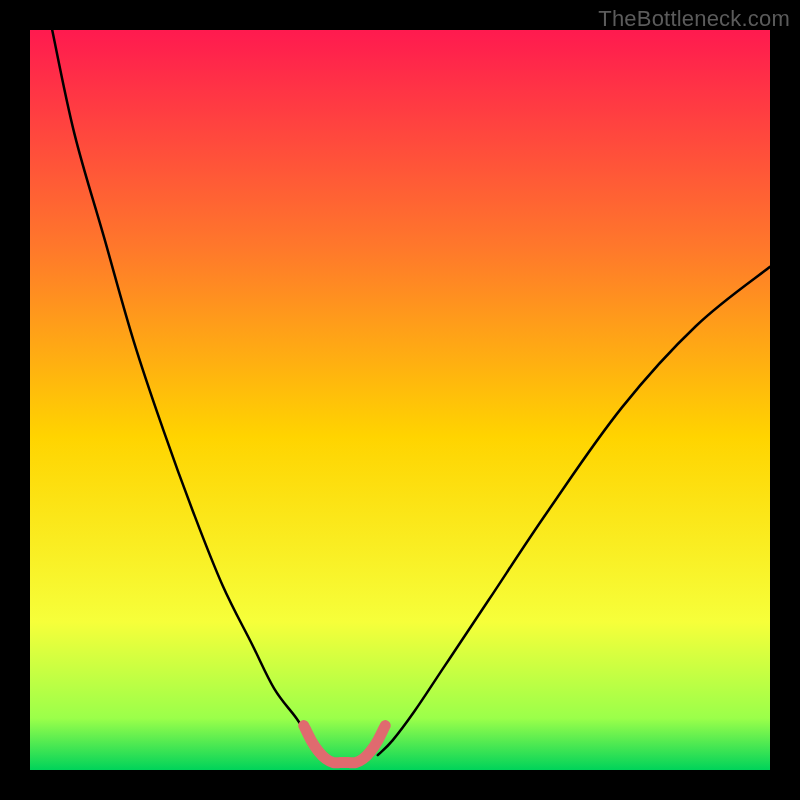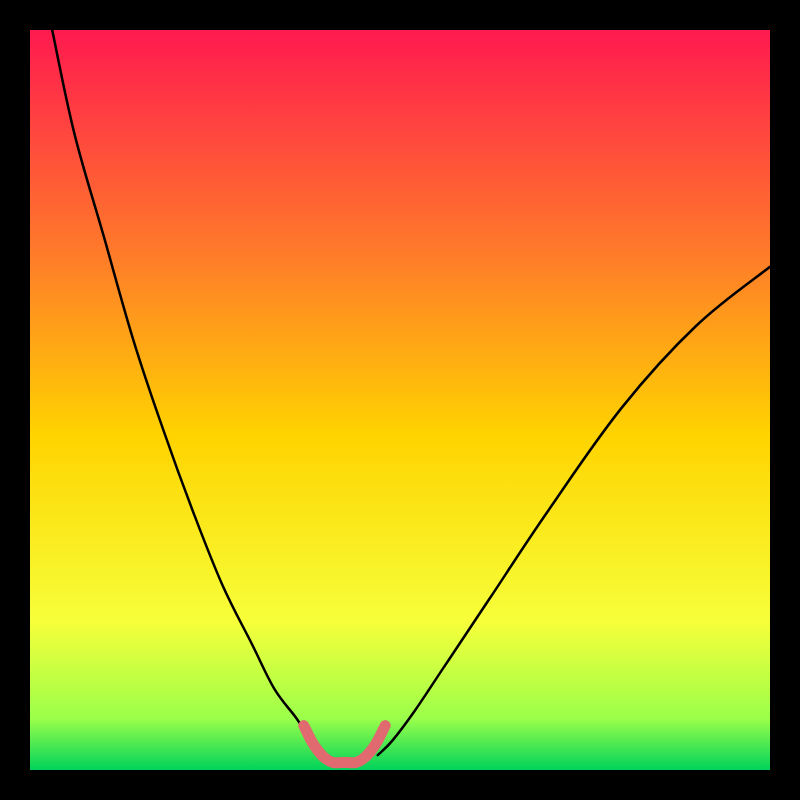--- a/index.html
+++ b/index.html
@@ -35,20 +35,21 @@
     width: 800px;
     height: 800px;
     display: block;
   }
 </style>
 </head>
 <body>
 
 <div class="stage">
 
+  <div class="watermark">TheBottleneck.com</div>
 
   <svg class="plot" viewBox="0 0 800 800" preserveAspectRatio="none">
     <defs>
       <linearGradient id="bg-grad" x1="0" y1="0" x2="0" y2="1">
         <stop offset="0" stop-color="#ff1a4f"></stop>
         <stop offset="0.30" stop-color="#ff7a2a"></stop>
         <stop offset="0.55" stop-color="#ffd400"></stop>
         <stop offset="0.80" stop-color="#f6ff3a"></stop>
         <stop offset="0.93" stop-color="#9bff4a"></stop>
         <stop offset="1" stop-color="#00d35a"></stop>

